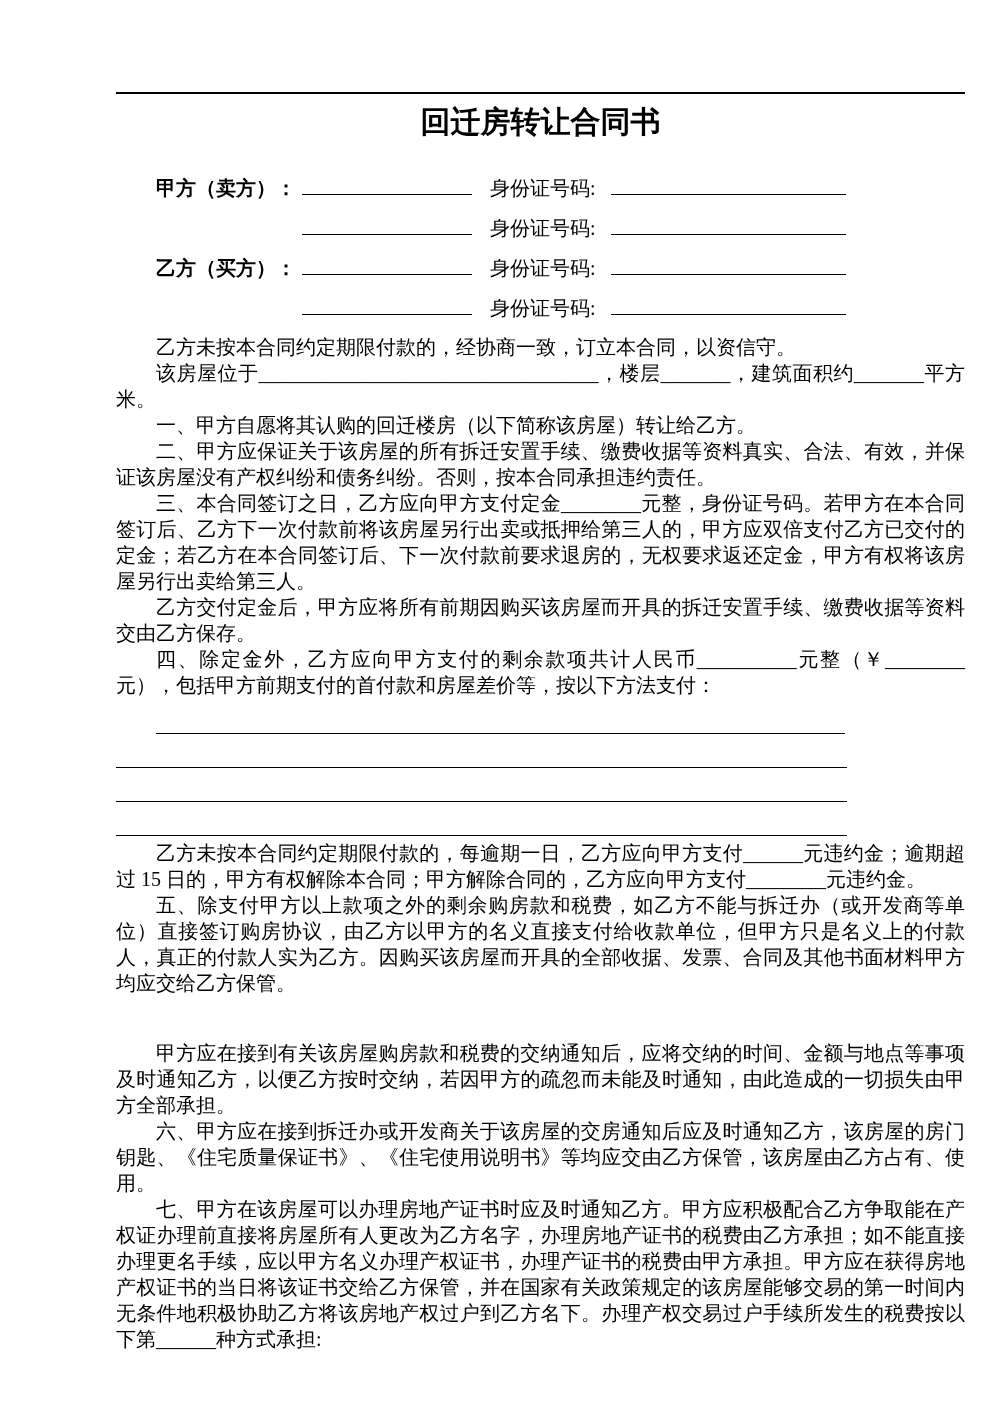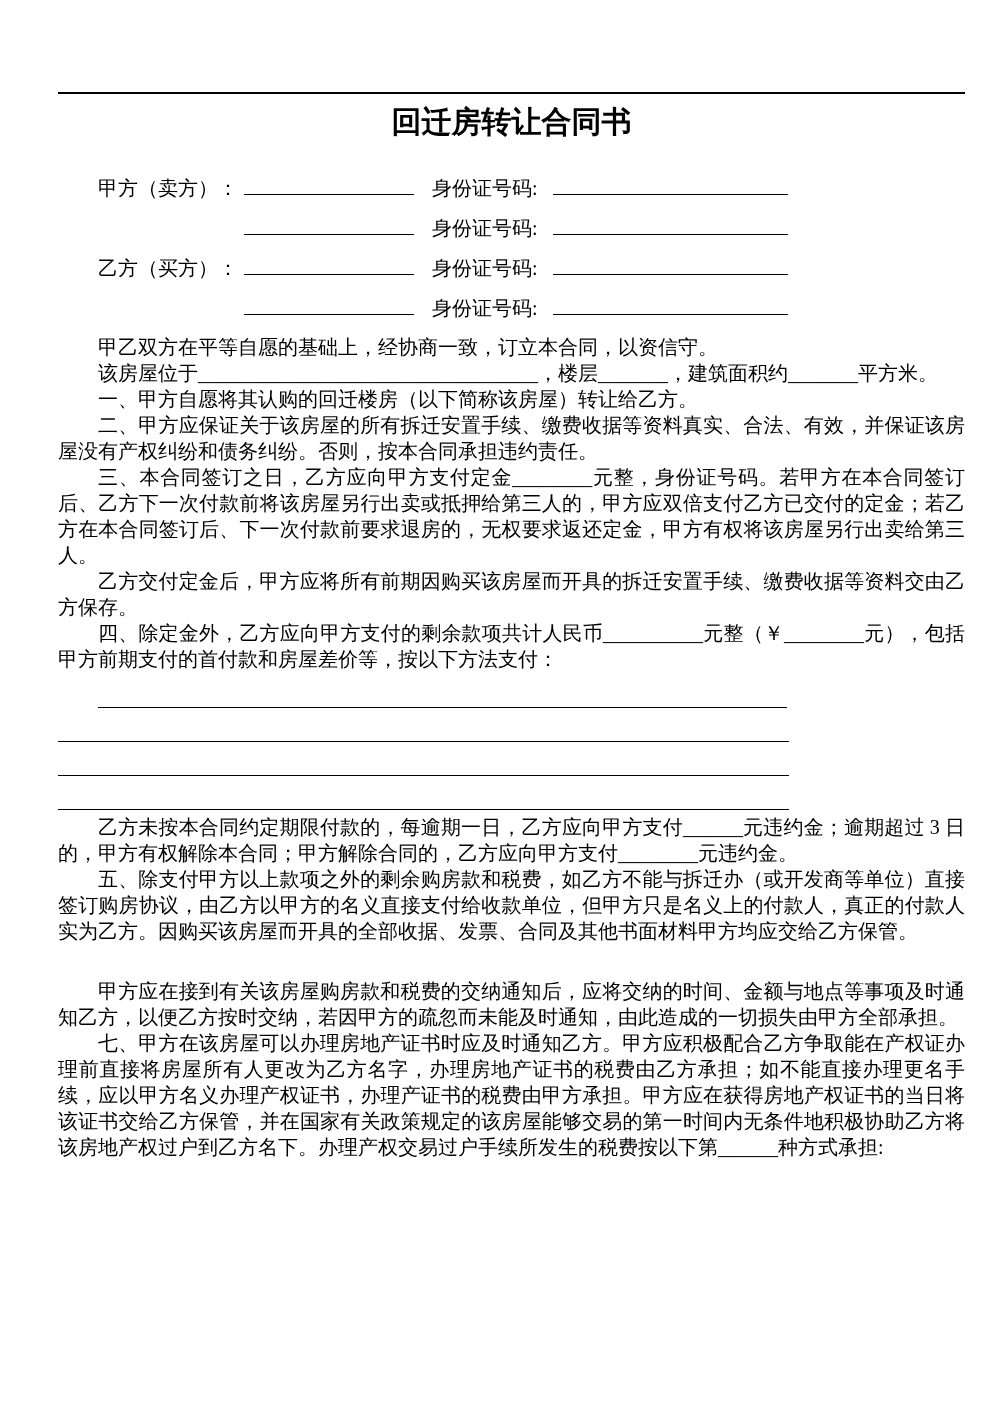--- a/index.html
+++ b/index.html
@@ -9,21 +9,21 @@
   }
   .page {
     position: relative;
     width: 993px;
     height: 1404px;
     background: #ffffff;
     overflow: hidden;
     font-family: "Liberation Serif", "DejaVu Serif", serif;
     color: #000000;
     box-sizing: border-box;
-    padding: 0 28px 0 58px;
+    padding: 0 28px 0 116px;
   }
   .header-rule {
     margin-top: 92px;
     border: none;
     border-top: 2px solid #000000;
     height: 0;
   }
   .doc-title {
     margin-top: 6px;
     text-align: center;
@@ -37,21 +37,21 @@
   .party-row {
     padding-left: 40px;
     line-height: 24px;
     margin-bottom: 14px;
     font-size: 20px;
     white-space: nowrap;
   }
   .party-label {
     display: inline-block;
     width: 146px;
-    font-weight: normal;
+    font-weight: bold;
     vertical-align: baseline;
   }
   .blank {
     display: inline-block;
     border-bottom: 1px solid #000000;
     height: 20px;
     vertical-align: baseline;
   }
   .party-name-blank {
     width: 170px;
@@ -84,21 +84,21 @@
   .fill-line {
     height: 33px;
     border-bottom: 1px solid #000000;
     width: 731px;
   }
   .fill-line.indented {
     margin-left: 40px;
     width: 689px;
   }
   .gap-above {
-    margin-top: 34px;
+    margin-top: 44px;
   }
 </style>
 </head>
 <body>
 
 <div class="page">
 
   <hr class="header-rule">
 
   <div class="doc-title">回迁房转让合同书</div>
@@ -118,35 +118,36 @@
     </div>
 
     <div class="party-row">
       <span class="party-label"></span><span class="blank party-name-blank"></span><span class="party-id-label">身份证号码:</span><span class="blank party-id-blank"></span>
     </div>
 
   </div>
 
   <div class="body-text">
 
-    <p class="para">甲乙双方在平等自愿的基础上，经协商一致，订立本合同，以资信守。</p>
+    <p class="para">乙方未按本合同约定期限付款的，经协商一致，订立本合同，以资信守。</p>
     <p class="para">该房屋位于__________________________________，楼层_______，建筑面积约_______平方米。</p>
     <p class="para">一、甲方自愿将其认购的回迁楼房（以下简称该房屋）转让给乙方。</p>
     <p class="para">二、甲方应保证关于该房屋的所有拆迁安置手续、缴费收据等资料真实、合法、有效，并保证该房屋没有产权纠纷和债务纠纷。否则，按本合同承担违约责任。</p>
     <p class="para">三、本合同签订之日，乙方应向甲方支付定金________元整，身份证号码。若甲方在本合同签订后、乙方下一次付款前将该房屋另行出卖或抵押给第三人的，甲方应双倍支付乙方已交付的定金；若乙方在本合同签订后、下一次付款前要求退房的，无权要求返还定金，甲方有权将该房屋另行出卖给第三人。</p>
     <p class="para">乙方交付定金后，甲方应将所有前期因购买该房屋而开具的拆迁安置手续、缴费收据等资料交由乙方保存。</p>
     <p class="para">四、除定金外，乙方应向甲方支付的剩余款项共计人民币__________元整（￥________元），包括甲方前期支付的首付款和房屋差价等，按以下方法支付：</p>
 
     <div class="fill-block">
       <div class="fill-line indented"></div>
       <div class="fill-line"></div>
       <div class="fill-line"></div>
       <div class="fill-line"></div>
     </div>
 
-    <p class="para">乙方未按本合同约定期限付款的，每逾期一日，乙方应向甲方支付______元违约金；逾期超过 3 日的，甲方有权解除本合同；甲方解除合同的，乙方应向甲方支付________元违约金。</p>
+    <p class="para">乙方未按本合同约定期限付款的，每逾期一日，乙方应向甲方支付______元违约金；逾期超过 15 日的，甲方有权解除本合同；甲方解除合同的，乙方应向甲方支付________元违约金。</p>
     <p class="para">五、除支付甲方以上款项之外的剩余购房款和税费，如乙方不能与拆迁办（或开发商等单位）直接签订购房协议，由乙方以甲方的名义直接支付给收款单位，但甲方只是名义上的付款人，真正的付款人实为乙方。因购买该房屋而开具的全部收据、发票、合同及其他书面材料甲方均应交给乙方保管。</p>
     <p class="para gap-above">甲方应在接到有关该房屋购房款和税费的交纳通知后，应将交纳的时间、金额与地点等事项及时通知乙方，以便乙方按时交纳，若因甲方的疏忽而未能及时通知，由此造成的一切损失由甲方全部承担。</p>
+    <p class="para">六、甲方应在接到拆迁办或开发商关于该房屋的交房通知后应及时通知乙方，该房屋的房门钥匙、《住宅质量保证书》、《住宅使用说明书》等均应交由乙方保管，该房屋由乙方占有、使用。</p>
     <p class="para">七、甲方在该房屋可以办理房地产证书时应及时通知乙方。甲方应积极配合乙方争取能在产权证办理前直接将房屋所有人更改为乙方名字，办理房地产证书的税费由乙方承担；如不能直接办理更名手续，应以甲方名义办理产权证书，办理产证书的税费由甲方承担。甲方应在获得房地产权证书的当日将该证书交给乙方保管，并在国家有关政策规定的该房屋能够交易的第一时间内无条件地积极协助乙方将该房地产权过户到乙方名下。办理产权交易过户手续所发生的税费按以下第______种方式承担:</p>
 
   </div>
 
 </div>
 
 </body></html>

